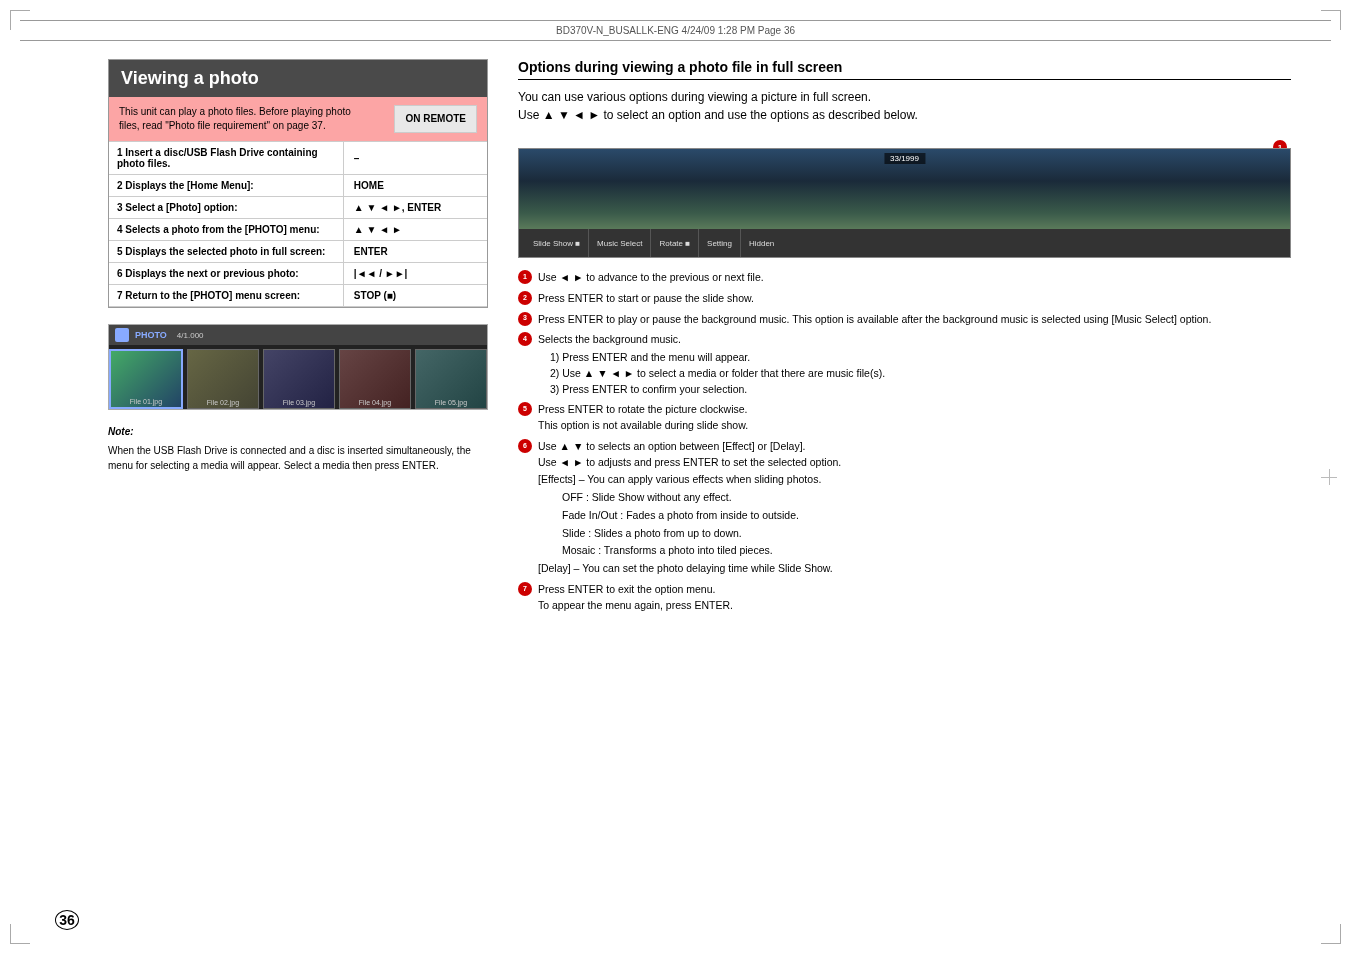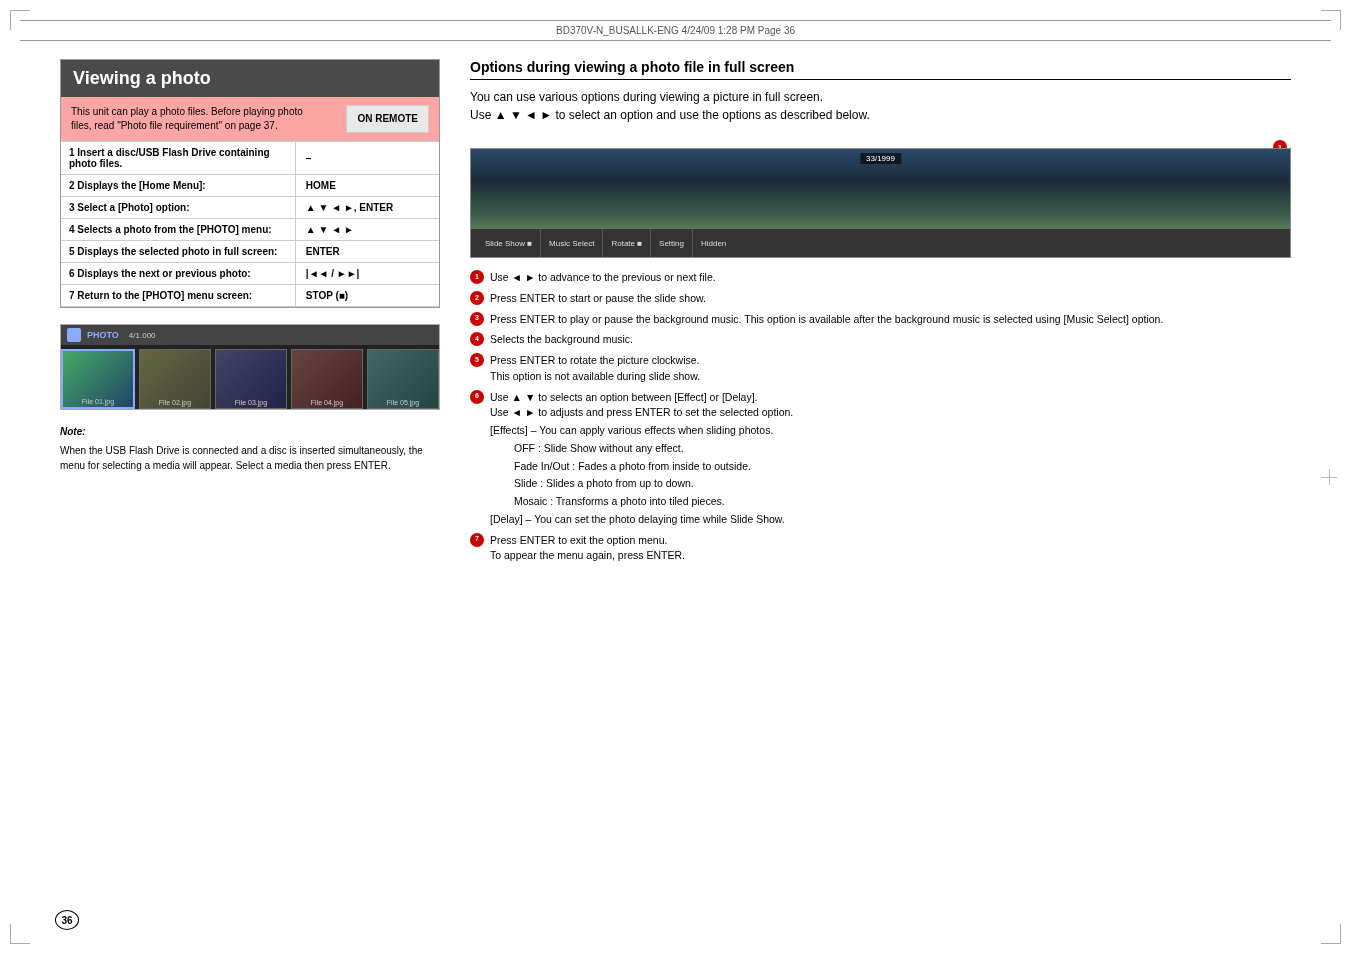--- a/index.html
+++ b/index.html
@@ -31,20 +31,21 @@
     
     .content {
       display: flex;
       gap: 30px;
       padding: 0 40px;
     }
     
     .left-col {
       width: 380px;
       flex-shrink: 0;
+      margin-left: 48px;
     }
     .viewing-box {
       border: 1px solid #999;
       background: #f5f5f5;
     }
     .viewing-title {
       background: #4a4a4a;
       color: #fff;
       font-size: 18px;
       font-weight: bold;
@@ -283,21 +284,21 @@
       position: absolute;
       bottom: 24px;
       left: 55px;
       width: 24px;
       height: 20px;
       border-radius: 50%;
       border: 1.5px solid #000;
       display: flex;
       align-items: center;
       justify-content: center;
-      font-size: 10px;
+      font-size: 14px;
       font-weight: bold;
     }
     
     .corner-tl, .corner-tr, .corner-bl, .corner-br {
       position: absolute;
       width: 20px;
       height: 20px;
     }
     .corner-tl { top: 10px; left: 10px; border-top: 1px solid #aaa; border-left: 1px solid #aaa; }
     .corner-tr { top: 10px; right: 10px; border-top: 1px solid #aaa; border-right: 1px solid #aaa; }
@@ -464,21 +465,25 @@
           <li class="instr-item">
             <span class="num-circle instr-num">2</span>
             <div class="instr-text"><span>Press ENTER to start or pause the slide show.</span></div>
           </li>
           <li class="instr-item">
             <span class="num-circle instr-num">3</span>
             <div class="instr-text"><span>Press ENTER to play or pause the background music. This option is available after the background music is selected using [Music Select] option.</span></div>
           </li>
           <li class="instr-item">
             <span class="num-circle instr-num">4</span>
-            <div class="instr-text"><span>Selects the background music.</span></div>
+            <div class="instr-text"><span>Selects the background music.</span><div class="instr-sub">
+                <div class="instr-sub-item">1)  Press ENTER and the menu will appear.</div>
+                <div class="instr-sub-item">2)  Use ▲ ▼ ◄ ► to select a media or folder that there are music file(s).</div>
+                <div class="instr-sub-item">3)  Press ENTER to confirm your selection.</div>
+              </div></div>
           </li>
           <li class="instr-item">
             <span class="num-circle instr-num">5</span>
             <div class="instr-text"><span>Press ENTER to rotate the picture clockwise.</span><div style="margin-left:0;">This option is not available during slide show.</div></div>
           </li>
           <li class="instr-item">
             <span class="num-circle instr-num">6</span>
             <div class="instr-text"><span>Use ▲ ▼ to selects an option between [Effect] or [Delay].</span><div>Use ◄ ► to adjusts and press ENTER to set the selected option.</div><div style="margin-top:2px;">[Effects] – You can apply various effects when sliding photos.</div><div class="effects-list">OFF : Slide Show without any effect.</div><div class="effects-list">Fade In/Out : Fades a photo from inside to outside.</div><div class="effects-list">Slide : Slides a photo from up to down.</div><div class="effects-list">Mosaic : Transforms a photo into tiled pieces.</div><div style="margin-top:2px;">[Delay] – You can set the photo delaying time while Slide Show.</div></div>
           </li>
           <li class="instr-item">

